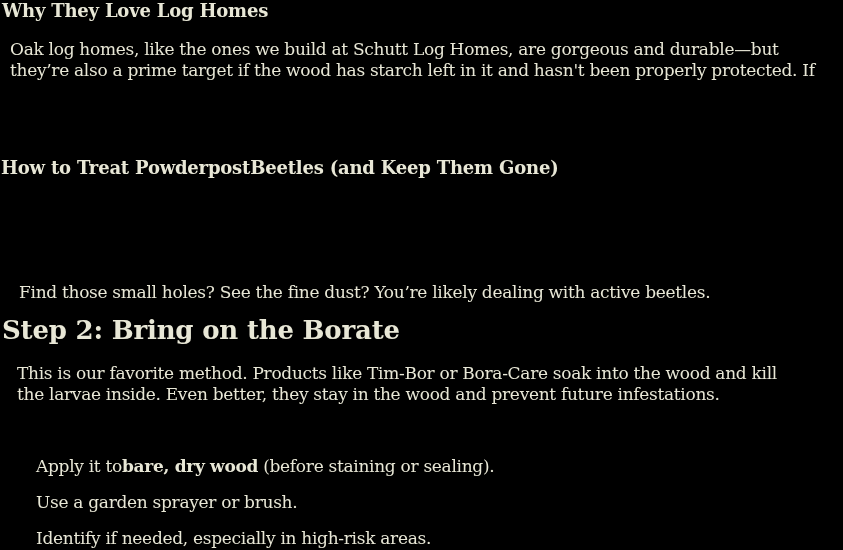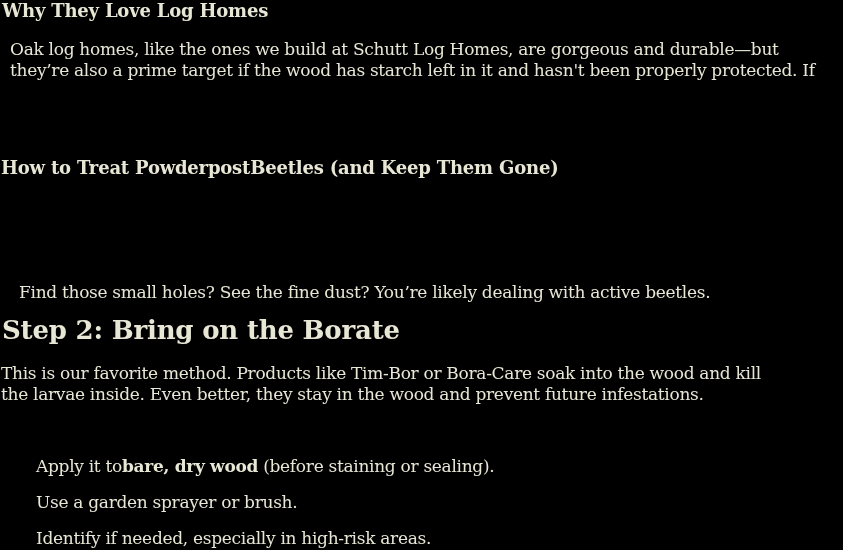--- a/index.html
+++ b/index.html
@@ -70,21 +70,21 @@
 
   <div class="block h-small" style="top:158px; left:1px;">How to Treat PowderpostBeetles (and Keep Them Gone)</div>
 
 
   <div class="block body-text" style="top:254px; left:19px;margin-top:28px;">
     <div class="body-line">Find those small holes? See the fine dust? You’re likely dealing with active beetles.</div>
   </div>
 
   <div class="block h-large" style="top:317px; left:2px;">Step 2: Bring on the Borate</div>
 
-  <div class="block body-text" style="top:363px; left:1px;">
+  <div class="block body-text" style="top:363px; left:1px;padding-left:16px;">
     <div class="body-line">This is our favorite method. Products like Tim-Bor or Bora-Care soak into the wood and kill</div>
     <div class="body-line">the larvae inside. Even better, they stay in the wood and prevent future infestations.</div>
   </div>
 
   <ul class="block list" style="top:456px; left:36px;">
     <li>
       <span>Apply it to</span><span class="bold-inline">bare, dry wood</span><span> (before staining or sealing).</span>
     </li>
     <li>Use a garden sprayer or brush.</li>
     <li>Identify if needed, especially in high-risk areas.</li>

